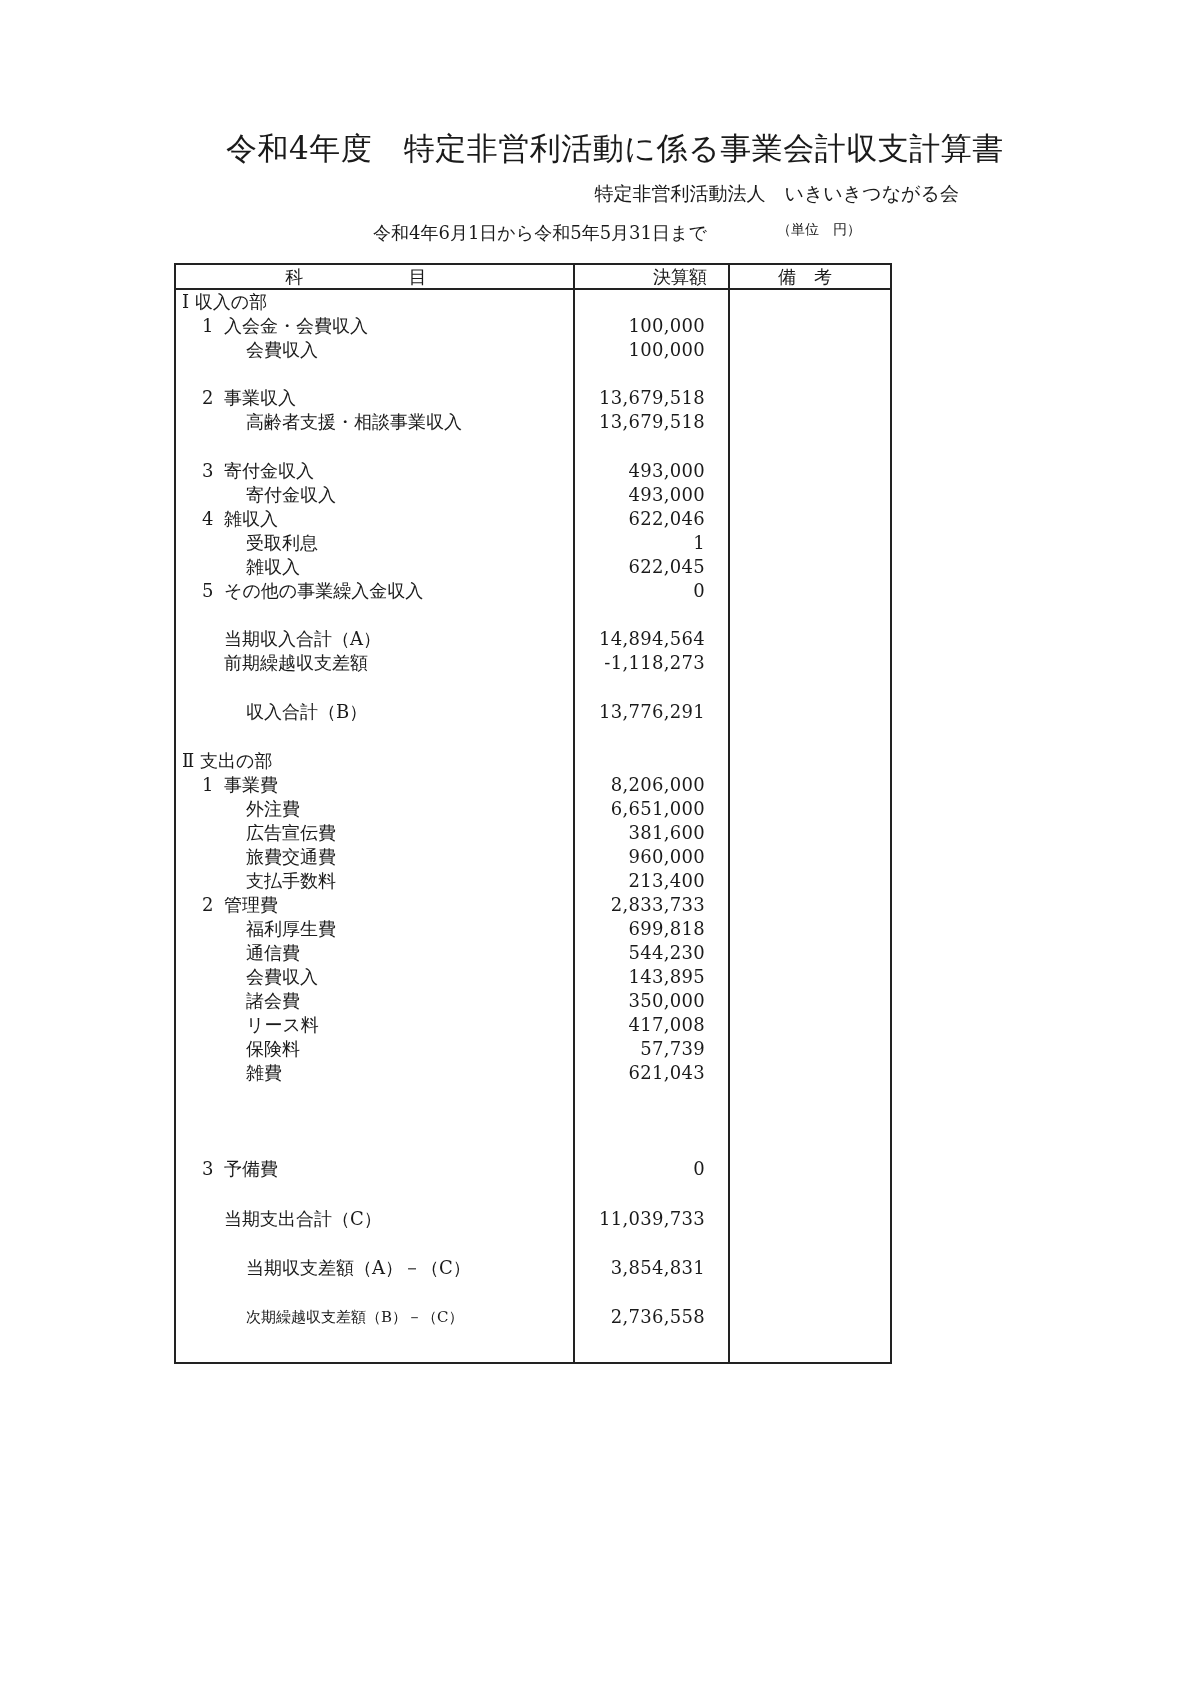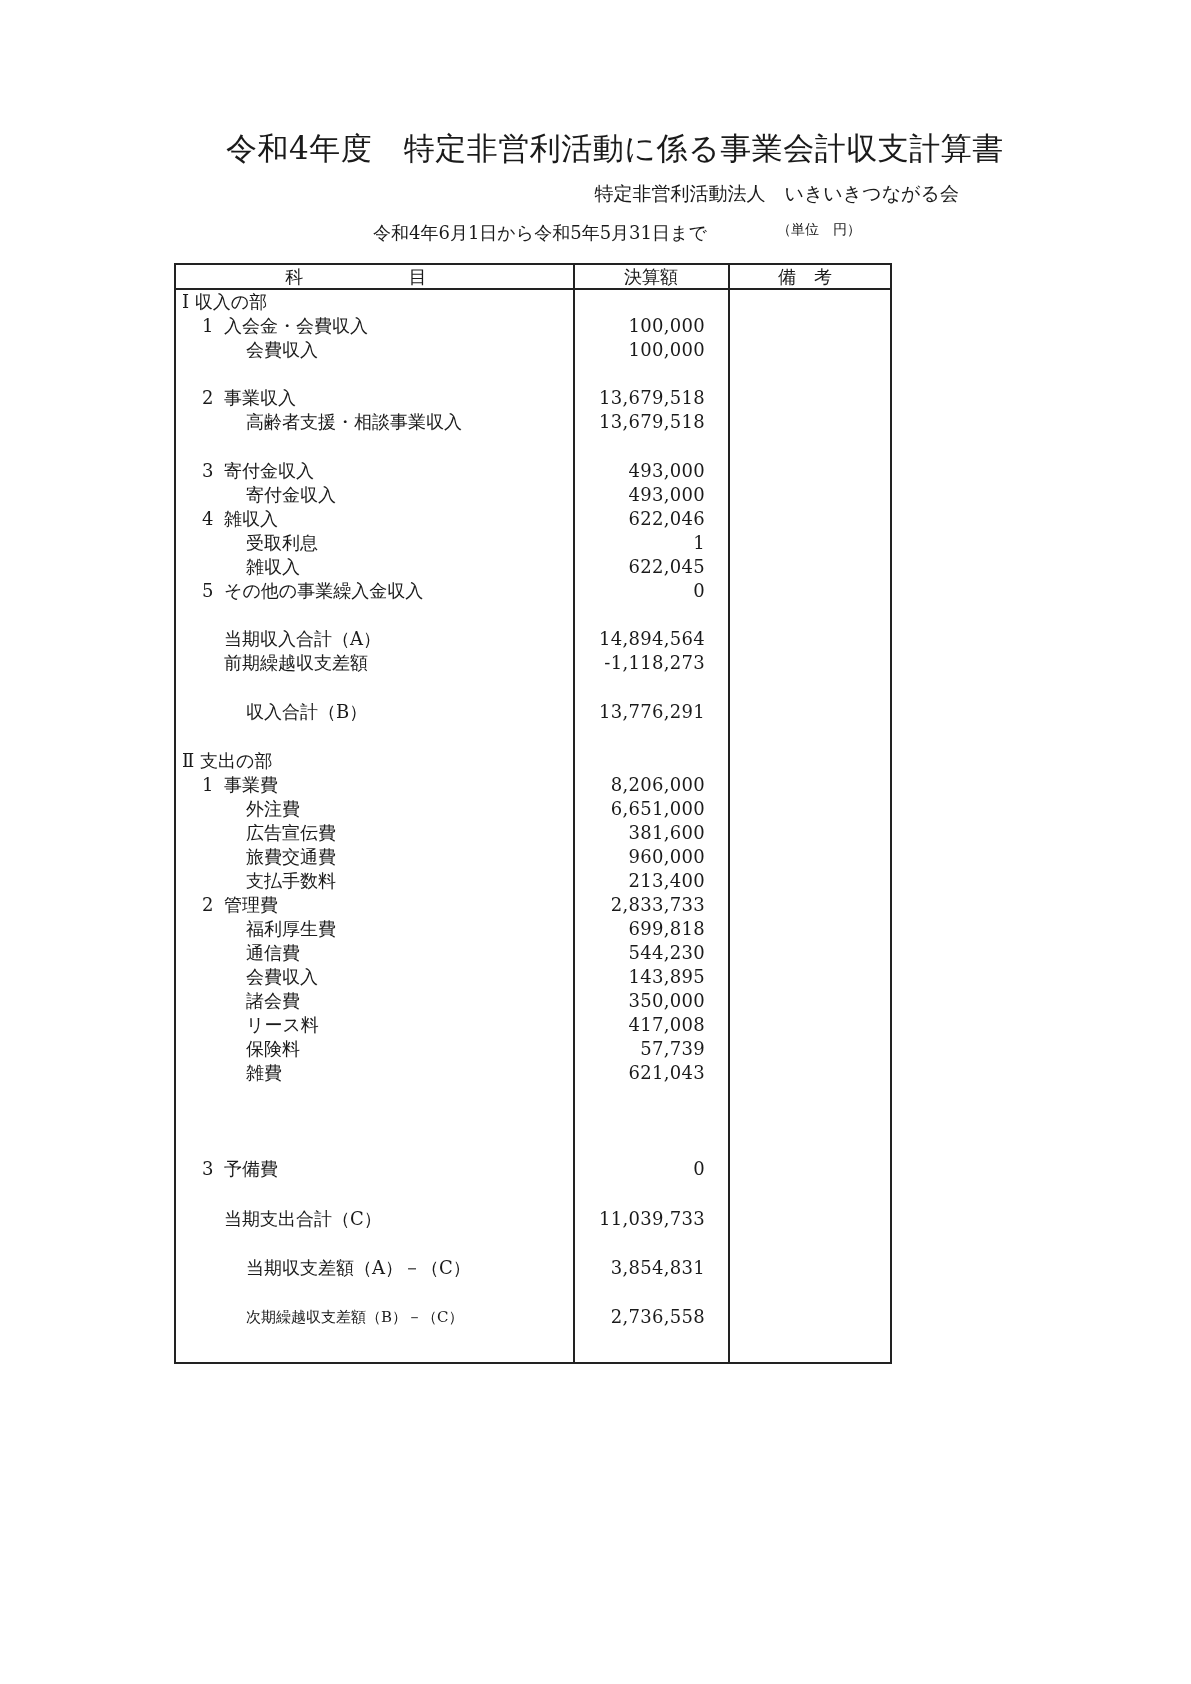--- a/index.html
+++ b/index.html
@@ -10,21 +10,21 @@
   .period { position: absolute; left: 373px; top: 221px; font-size: 18px; white-space: nowrap; }
   .unit { position: absolute; left: 777px; top: 221px; font-size: 14px; white-space: nowrap; }
 
   .tbl { position: absolute; left: 174px; top: 263px; width: 718px; height: 1101px;
          border: 2px solid #222; box-sizing: border-box; }
   .col-div1 { position: absolute; left: 397px; top: 0; bottom: 0; border-left: 2px solid #222; }
   .col-div2 { position: absolute; left: 552px; top: 0; bottom: 0; border-left: 2px solid #222; }
   .hdr-line { position: absolute; left: 0; right: 0; top: 23px; border-top: 2px solid #222; }
   .hdr { position: absolute; top: 0; height: 23px; line-height: 23px; font-size: 18px; text-align: center; }
   .hdr.c1 { left: 0; width: 360px; word-spacing: 100px; }
-  .hdr.c2 { left: 405px; width: 140px; }
+  .hdr.c2 { left: 391px; width: 140px; text-align: right; }
   .hdr.c3 { left: 554px; width: 150px; }
 
   .row { position: absolute; left: 0; width: 740px; height: 24px; font-size: 18px; line-height: 24px; }
   .row .lbl { position: absolute; left: 6px; white-space: nowrap; }
   .row .amt { position: absolute; left: 399px; width: 130px; text-align: right; white-space: nowrap; letter-spacing: 0.3px; }
   .lvl0 .lbl { left: 6px; }
   .lvl1 .lbl { left: 26px; }
   .lvl2 .lbl { left: 70px; }
   .lvlT .lbl { left: 48px; }
   .lvlT2 .lbl { left: 70px; }

